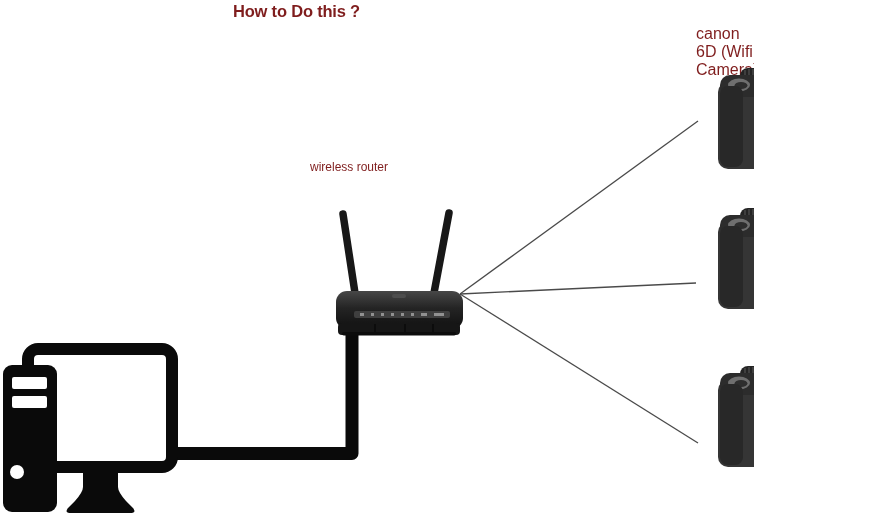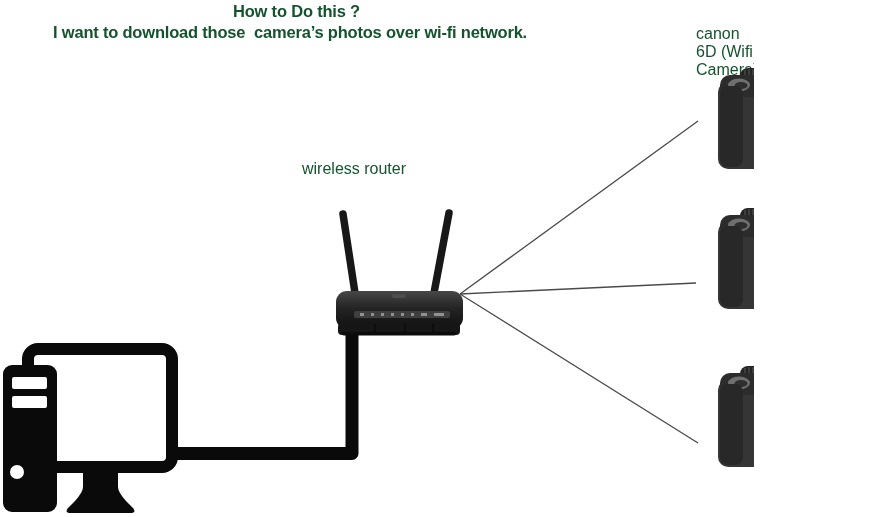--- a/index.html
+++ b/index.html
@@ -1,47 +1,46 @@
 <!DOCTYPE html>
 <html><head>
 <meta charset="utf-8">
 <style>
   html,body{margin:0;padding:0;background:#ffffff;}
   .canvas{
     position:relative;width:754px;height:517px;background:#ffffff;
-    font-family:"Liberation Sans", sans-serif;color:#14532d;overflow:hidden;
+    font-family:"Liberation Sans", sans-serif;color:#7f1d1d;overflow:hidden;
   }
   .abs{position:absolute;}
   .hline{white-space:pre;letter-spacing:-0.2px;}
   .h1{left:233px;top:2px;font-size:16.5px;font-weight:bold;}
   .h2{left:53px;top:23px;font-size:16.5px;font-weight:bold;}
   .h3{left:53px;top:43px;font-size:16.5px;font-weight:normal;}
   .h3 b{font-weight:bold;}
   .lbl-cameras{left:696px;top:25px;font-size:16px;}
-  .lbl-router{left:302px;top:160px;font-size:16px;}
+  .lbl-router{left:310px;top:160px;font-size:12px;}
   .overlay{left:0;top:0;}
   .computer{left:0;top:340px;}
   .router{left:330px;top:205px;}
   .camera{left:718px;}
   .cam1{top:62px;} .cam2{top:202px;} .cam3{top:360px;}
 </style>
 </head>
 <body>
 
 <div class="canvas">
 
   <svg class="abs overlay" width="874" height="517" viewBox="0 0 874 517">
     <path d="M 168 453.5 L 352 453.5 L 352 330" fill="none" stroke="#0a0a0a" stroke-width="13" stroke-linejoin="round"></path>
     <line x1="460" y1="294" x2="698" y2="121" stroke="#4a4a4a" stroke-width="1.3"></line>
     <line x1="460" y1="294" x2="696" y2="283" stroke="#4a4a4a" stroke-width="1.3"></line>
     <line x1="460" y1="294" x2="698" y2="443" stroke="#4a4a4a" stroke-width="1.3"></line>
   </svg>
 
   <div class="abs hline h1">How to Do this ?</div>
-  <div class="abs hline h2">I want to download those  camera’s photos over wi-fi network.</div>
 
   <div class="abs lbl-cameras">canon 6D (Wifi Camera)</div>
   <div class="abs lbl-router">wireless router</div>
 
   <svg class="abs computer" width="185" height="177" viewBox="0 0 185 177">
     <rect x="28" y="9" width="144" height="118" rx="10" fill="#ffffff" stroke="#0a0a0a" stroke-width="12"></rect>
     <path d="M 83 131 L 83 147 Q 83 152 75 161 L 68 168 Q 64 173 71 173 L 130 173 Q 137 173 133 168 L 126 161 Q 118 152 118 147 L 118 131 Z" fill="#0a0a0a"></path>
     <rect x="3" y="25" width="54" height="147" rx="9" fill="#0a0a0a"></rect>
     <rect x="12" y="37" width="35" height="12" rx="2" fill="#ffffff"></rect>
     <rect x="12" y="56" width="35" height="12" rx="2" fill="#ffffff"></rect>

